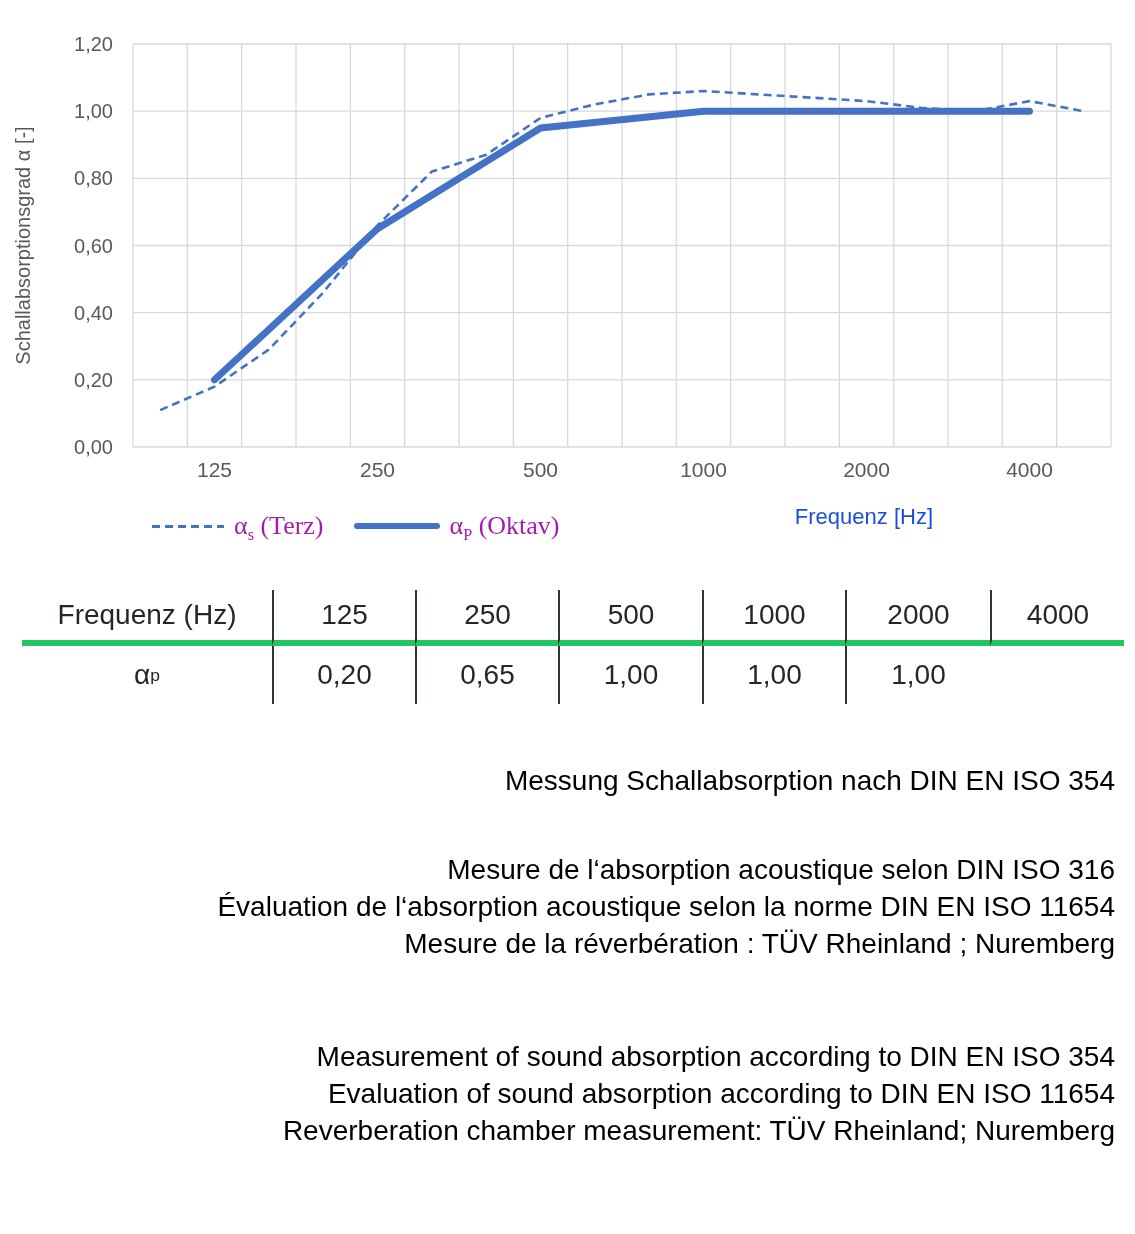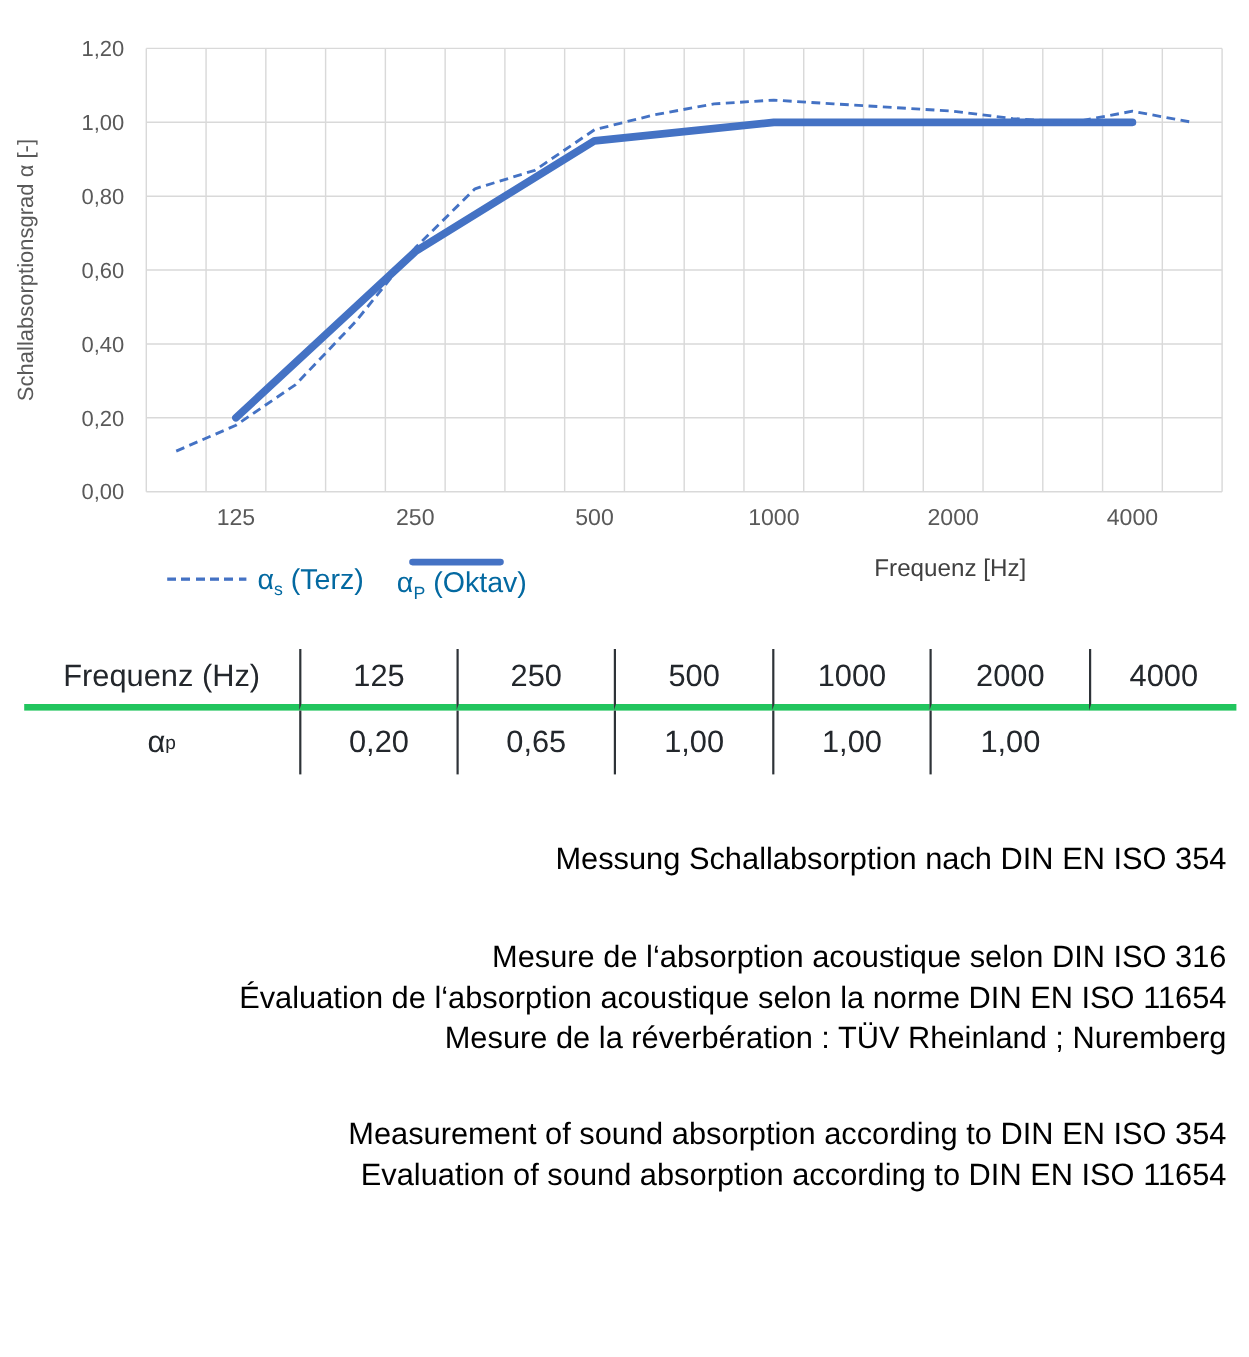--- a/index.html
+++ b/index.html
@@ -8,51 +8,51 @@
     background:#ffffff;
     font-family:"Liberation Sans", sans-serif;
     overflow:hidden;
   }
   .chart-section { position:relative; width:968px; height:552px; }
   #chart-svg { display:block; }
   .legend-row {
     display:flex; align-items:center;
     margin-left:152px; margin-top:4px; height:44px;
   }
-  .legend-item { display:flex; align-items:center; font-size:26px; color:#0369a1; }
-  .legend-item + .legend-item { margin-left:30px;flex-direction:column; }
+  .legend-item { display:flex; align-items:center; font-size:26px; color:#a21caf;font-family:Liberation Serif, serif; }
+  .legend-item + .legend-item { margin-left:30px; }
   .legend-item .sample { margin-right:10px; display:inline-block; }
   .sample-dashed {
     width:72px; height:3px;
     background:repeating-linear-gradient(90deg,#4472C4 0 8px, rgba(0,0,0,0) 8px 13px);
   }
   .sample-solid { width:86px; height:6px; background:#4472C4; border-radius:3px; }
   sub { font-size:0.62em; line-height:0; }
-  .x-axis-title { margin-left:auto; margin-right:35px; font-size:22px; color:#404040; align-self:flex-start; }
+  .x-axis-title { margin-left:auto; margin-right:35px; font-size:22px; color:#1d4ed8; align-self:flex-start; }
 
   .freq-table {
     margin-left:22px; margin-top:38px;
     width:1102px;
     display:grid;
     grid-template-columns:250px 143px 143px 144px 143px 145px 134px;
     font-size:28px; color:#23272c;
   }
   .freq-table .cell {
     display:flex; align-items:center; justify-content:center;
     height:56px; box-sizing:border-box;
   }
   .freq-table .cell.r2 { height:58px; }
   .freq-table .vline { border-left:2px solid #2e3338; }
   .freq-table .hline { border-bottom:6px solid #22c55e; }
 
   .notes { text-align:right; padding-right:20px; font-size:28px; line-height:37px; color:#000000; }
   .notes p { margin:0; }
   .notes.de { margin-top:58px; }
   .notes.fr { margin-top:52px; }
-  .notes.en { margin-top:50px; }
+  .notes.en { margin-top:76px; }
 </style>
 </head>
 <body>
 
 <div class="chart-section">
   <svg id="chart-svg" width="1135" height="500" viewBox="0 0 1135 500" xmlns="http://www.w3.org/2000/svg">
       <line x1="133" y1="44" x2="133" y2="447" stroke="#D9D9D9" stroke-width="1.3"></line>
       <line x1="187.33333333333334" y1="44" x2="187.33333333333334" y2="447" stroke="#D9D9D9" stroke-width="1.3"></line>
       <line x1="241.66666666666669" y1="44" x2="241.66666666666669" y2="447" stroke="#D9D9D9" stroke-width="1.3"></line>
       <line x1="296" y1="44" x2="296" y2="447" stroke="#D9D9D9" stroke-width="1.3"></line>
@@ -135,13 +135,14 @@
 
 <div class="notes fr">
   <p>Mesure de l‘absorption acoustique selon DIN ISO 316</p>
   <p>Évaluation de l‘absorption acoustique selon la norme DIN EN ISO 11654</p>
   <p>Mesure de la réverbération : TÜV Rheinland ; Nuremberg</p>
 </div>
 
 <div class="notes en">
   <p>Measurement of sound absorption according to DIN EN ISO 354</p>
   <p>Evaluation of sound absorption according to DIN EN ISO 11654</p>
+  <p>Reverberation chamber measurement: TÜV Rheinland; Nuremberg</p>
 </div>
 
 </body></html>

